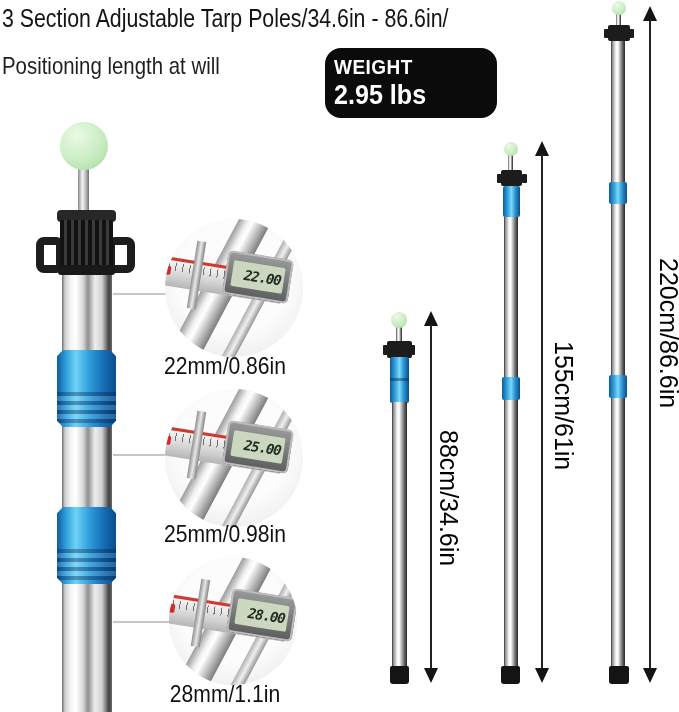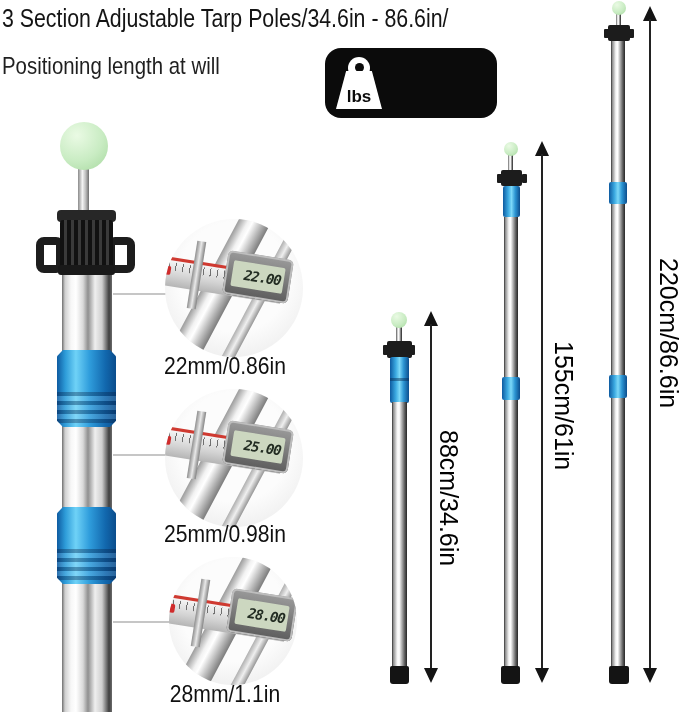--- a/index.html
+++ b/index.html
@@ -112,26 +112,23 @@
 </style>
 </head>
 <body>
 
 <div class="stage">
 
   <div class="abs title">3 Section Adjustable Tarp Poles/34.6in - 86.6in/</div>
   <div class="abs subtitle">Positioning length at will</div>
 
   <div class="abs badge">
-    <div class="badge-icon">
-      <div class="w-handle"></div>
-      <div class="w-handle-hole"></div>
-      <div class="w-body">
-          <span>lbs</span>
-        </div>
+    <div class="badge-text">
+      <div class="badge-label">WEIGHT</div>
+      <div class="badge-value">2.95 lbs</div>
     </div>
   </div>
 
   <div>
     <div class="abs bp-stem"></div>
     <div class="abs bp-ball greenball"></div>
     <div class="abs bp-body silver-lg"></div>
     <div class="abs bp-ear l"></div>
     <div class="abs bp-ear r"></div>
     <div class="abs bp-cap-top"></div>

